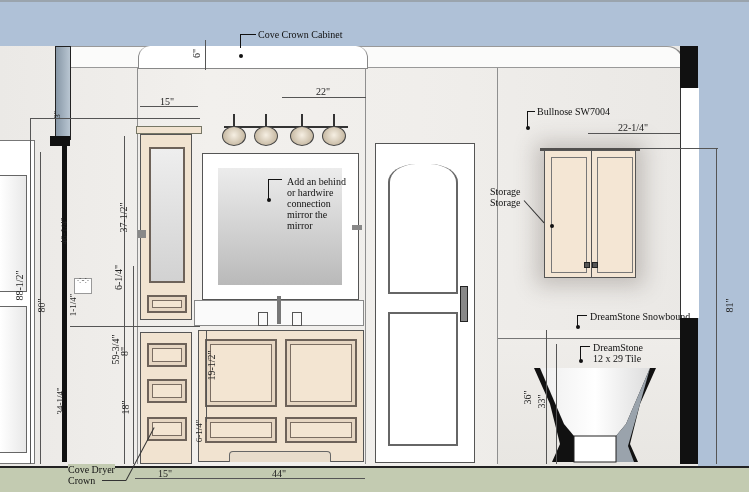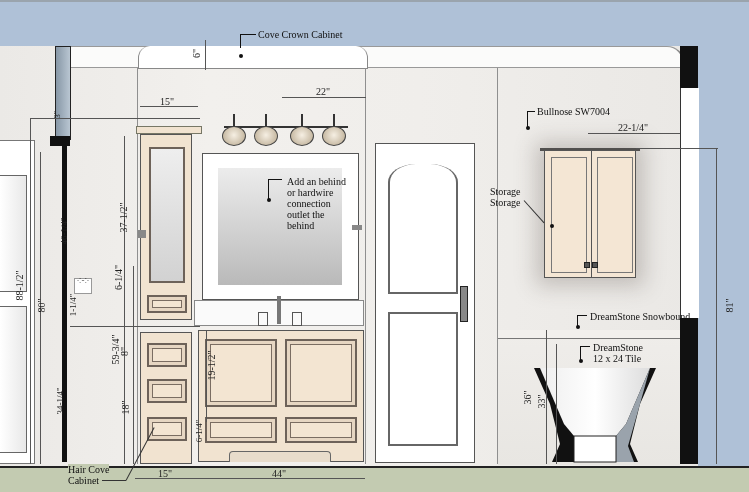--- a/index.html
+++ b/index.html
@@ -93,22 +93,22 @@
 
 <div class="abs mirror-frame"></div>
 <div class="abs mirror-glass"></div>
 <div class="abs" style="left:268px;top:179px;width:14px;height:1px;background:#111;"></div>
 <div class="abs" style="left:268px;top:179px;width:1px;height:20px;background:#111;"></div>
 <div class="dot" style="left:267px;top:198px;"></div>
 <div class="label" style="left:287px;top:176px;">
   <div>Add an behind</div>
     <div>or hardwire</div>
     <div>connection</div>
-    <div>outlet the</div>
-    <div>behind</div>
+    <div>mirror the</div>
+    <div>mirror</div>
 </div>
 <div class="abs" style="left:352px;top:225px;width:10px;height:5px;background:#888;"></div>
 
 <div class="abs counter"></div>
 <div class="abs" style="left:277px;top:296px;width:4px;height:28px;background:#777;"></div>
 <div class="abs" style="left:258px;top:312px;width:8px;height:12px;border:1px solid #555;"></div>
 <div class="abs" style="left:292px;top:312px;width:8px;height:12px;border:1px solid #555;"></div>
 <div class="abs cab" style="left:198px;top:330px;width:166px;height:132px;">
   <div class="panel" style="left:6px;top:8px;width:72px;height:68px;"></div>
   <div class="panel" style="left:86px;top:8px;width:72px;height:68px;"></div>
@@ -167,26 +167,26 @@
 <div class="abs" style="left:577px;top:315px;width:1px;height:12px;background:#111;"></div>
 <div class="abs" style="left:577px;top:315px;width:10px;height:1px;background:#111;"></div>
 <div class="dot" style="left:576px;top:325px;"></div>
 <div class="label" style="left:590px;top:311px;">DreamStone Snowbound</div>
 
 <div class="abs" style="left:580px;top:346px;width:1px;height:14px;background:#111;"></div>
 <div class="abs" style="left:580px;top:346px;width:10px;height:1px;background:#111;"></div>
 <div class="dot" style="left:579px;top:359px;"></div>
 <div class="label" style="left:593px;top:342px;">
     <div>DreamStone</div>
-    <div>12 x 24 Tile</div>
+    <div>12 x 29 Tile</div>
   </div>
 
 <div class="label" style="left:68px;top:464px;background:#c3cbb1;">
-    <div>Hair Cove</div>
-    <div>Cabinet</div>
+    <div>Cove Dryer</div>
+    <div>Crown</div>
   </div>
 <div class="abs" style="left:102px;top:480px;width:24px;height:1px;background:#333;"></div>
 <div class="abs" style="left:126px;top:480px;width:60px;height:1px;background:#333;transform:rotate(-62deg);transform-origin:left;"></div>
 
 <div class="line" style="left:30px;top:118px;width:170px;height:1px;"></div>
 <div class="line" style="left:140px;top:106px;width:58px;height:1px;"></div>
 <div class="line" style="left:282px;top:97px;width:84px;height:1px;"></div>
 <div class="line" style="left:588px;top:133px;width:92px;height:1px;"></div>
 <div class="line" style="left:636px;top:148px;width:82px;height:1px;"></div>
 <div class="line" style="left:716px;top:148px;width:1px;height:316px;"></div>

